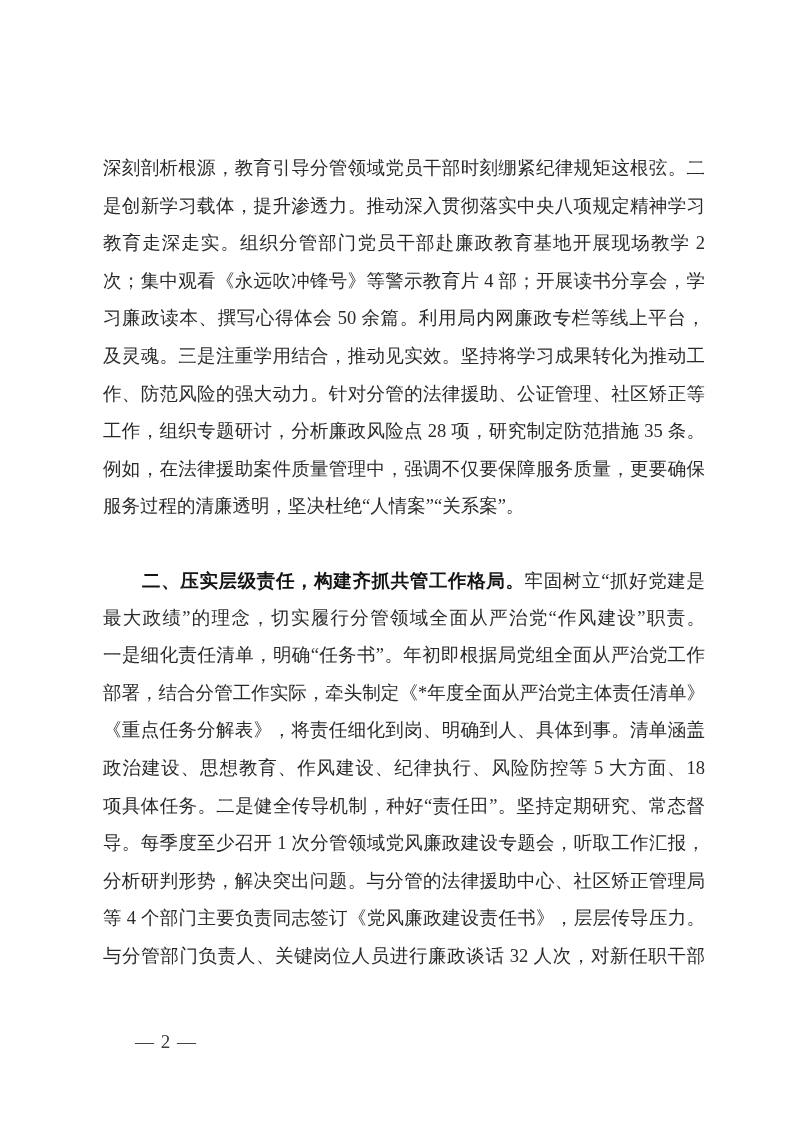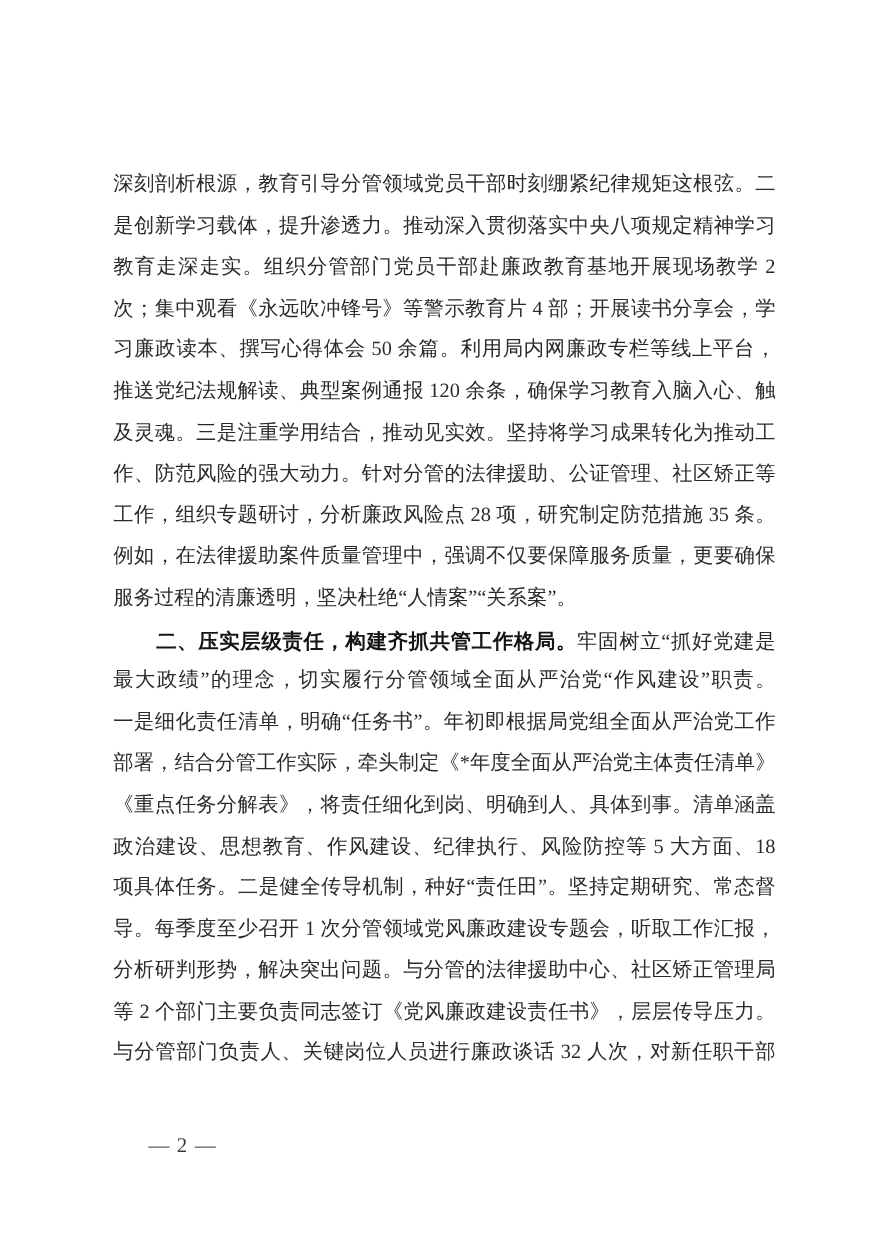--- a/index.html
+++ b/index.html
@@ -37,20 +37,21 @@
     text-align-last: justify;
     overflow: hidden;
     white-space: normal;
   }
   .line.last {
     text-align: right;
     text-align-last: left;
   }
   .line.indent {
     text-indent: 39px;
+    margin-top: 36px;
   }
   .line .bold {
     font-family: "Liberation Sans", sans-serif;
     font-weight: 700;
     color: #141414;
   }
   .footer {
     position: absolute;
     left: 135px;
     top: 1029px;
@@ -63,32 +64,31 @@
 </head>
 <body>
 
 <div class="page">
   <div class="text-block" id="text-block">
       <div class="line">深刻剖析根源，教育引导分管领域党员干部时刻绷紧纪律规矩这根弦。二</div>
       <div class="line">是创新学习载体，提升渗透力。推动深入贯彻落实中央八项规定精神学习</div>
       <div class="line">教育走深走实。组织分管部门党员干部赴廉政教育基地开展现场教学 2</div>
       <div class="line">次；集中观看《永远吹冲锋号》等警示教育片 4 部；开展读书分享会，学</div>
       <div class="line">习廉政读本、撰写心得体会 50 余篇。利用局内网廉政专栏等线上平台，</div>
-      <div class="line">推送党纪法规解读、典型案例通报 120 余条，确保学习教育入脑入心、触</div>
       <div class="line">及灵魂。三是注重学用结合，推动见实效。坚持将学习成果转化为推动工</div>
       <div class="line">作、防范风险的强大动力。针对分管的法律援助、公证管理、社区矫正等</div>
       <div class="line">工作，组织专题研讨，分析廉政风险点 28 项，研究制定防范措施 35 条。</div>
       <div class="line">例如，在法律援助案件质量管理中，强调不仅要保障服务质量，更要确保</div>
       <div class="line last">服务过程的清廉透明，坚决杜绝“人情案”“关系案”。</div>
       <div class="line indent"><span class="bold">二、压实层级责任，构建齐抓共管工作格局。</span><span>牢固树立“抓好党建是</span></div>
       <div class="line">最大政绩”的理念，切实履行分管领域全面从严治党“作风建设”职责。</div>
       <div class="line">一是细化责任清单，明确“任务书”。年初即根据局党组全面从严治党工作</div>
       <div class="line">部署，结合分管工作实际，牵头制定《*年度全面从严治党主体责任清单》</div>
       <div class="line">《重点任务分解表》，将责任细化到岗、明确到人、具体到事。清单涵盖</div>
       <div class="line">政治建设、思想教育、作风建设、纪律执行、风险防控等 5 大方面、18</div>
       <div class="line">项具体任务。二是健全传导机制，种好“责任田”。坚持定期研究、常态督</div>
       <div class="line">导。每季度至少召开 1 次分管领域党风廉政建设专题会，听取工作汇报，</div>
       <div class="line">分析研判形势，解决突出问题。与分管的法律援助中心、社区矫正管理局</div>
-      <div class="line">等 2 个部门主要负责同志签订《党风廉政建设责任书》，层层传导压力。</div>
+      <div class="line">等 4 个部门主要负责同志签订《党风廉政建设责任书》，层层传导压力。</div>
       <div class="line">与分管部门负责人、关键岗位人员进行廉政谈话 32 人次，对新任职干部</div>
     </div>
   <div class="footer">— 2 —</div>
 </div>
 
 </body></html>

